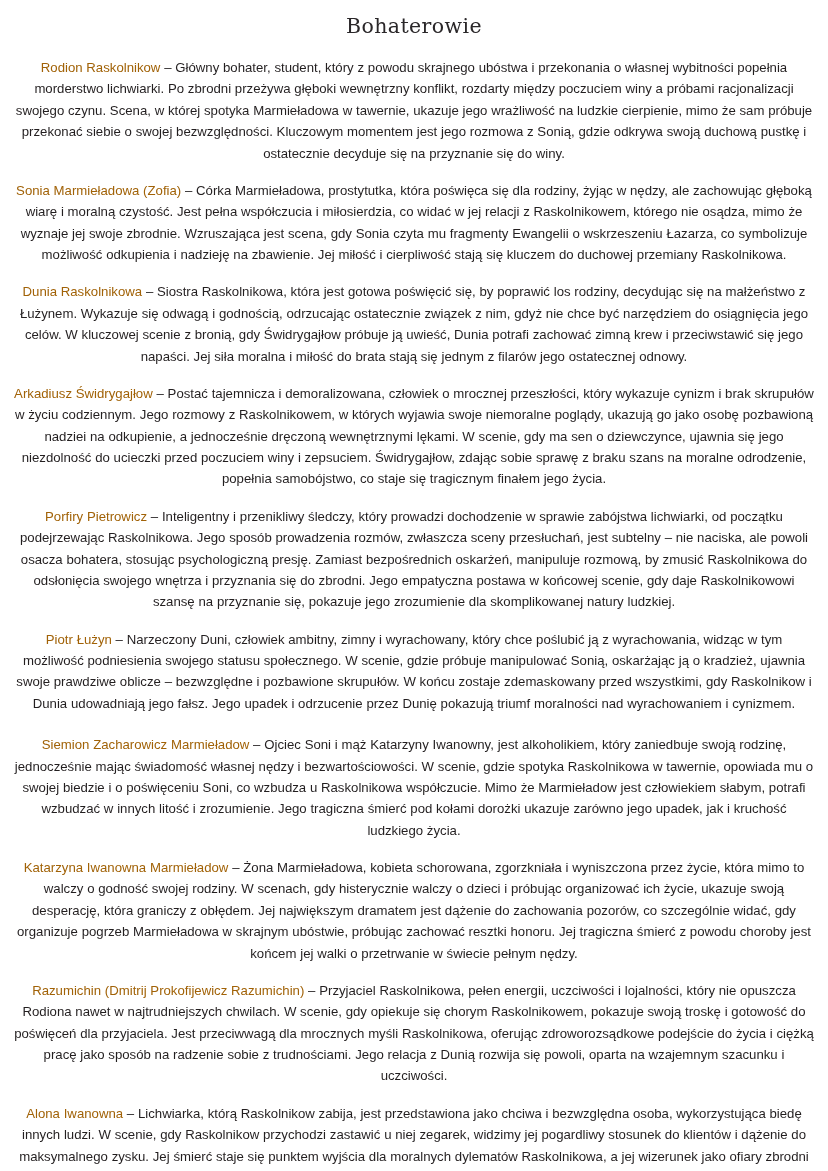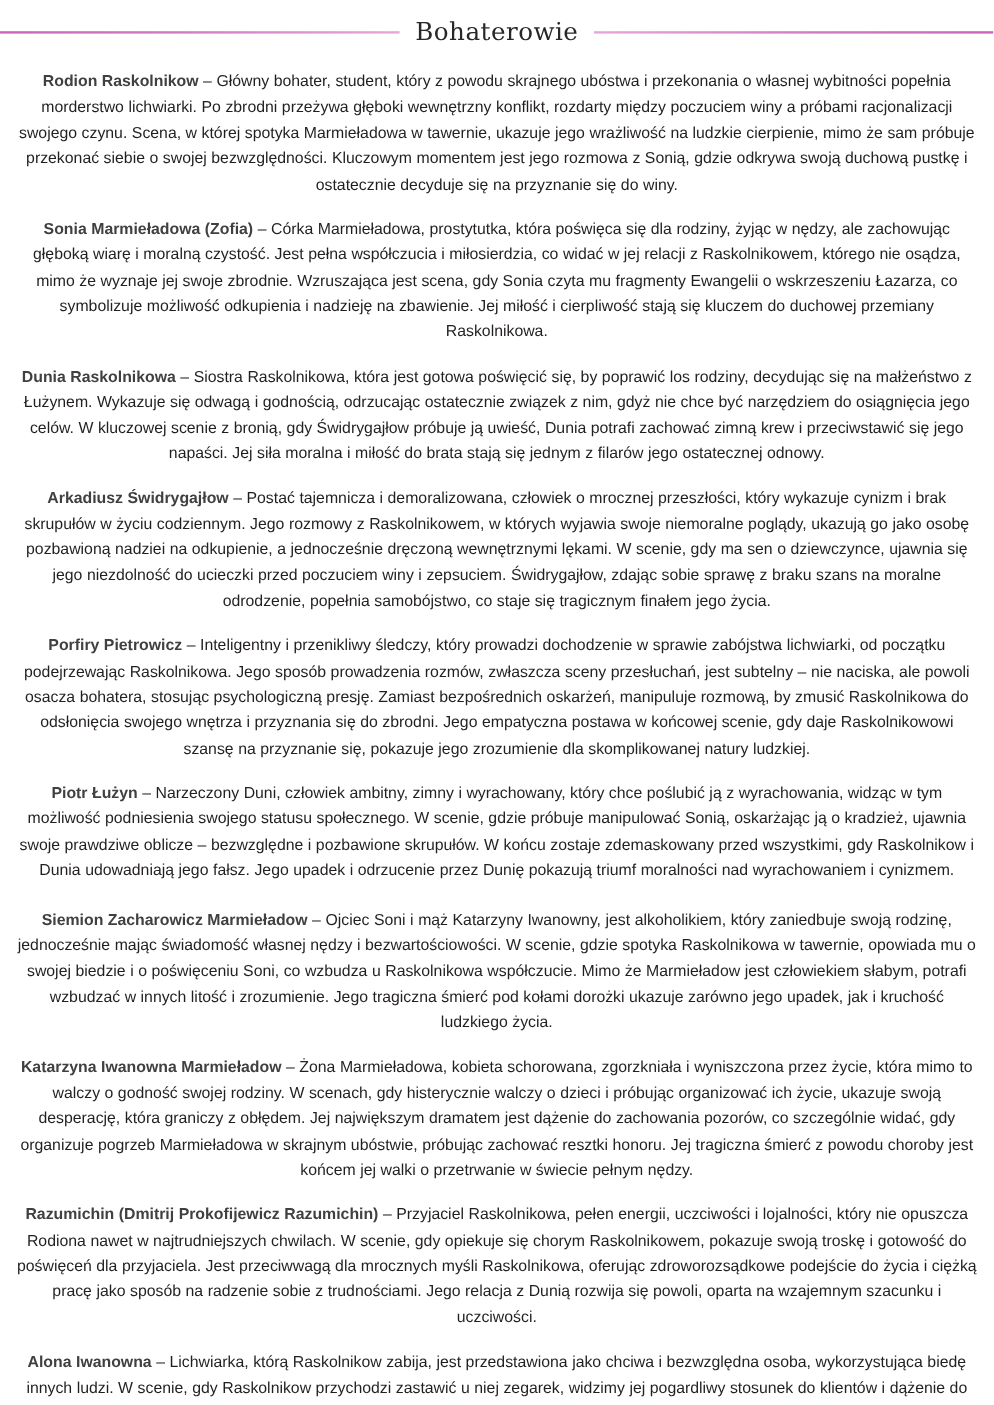--- a/index.html
+++ b/index.html
@@ -30,20 +30,21 @@
   .doc-header {
     display: flex;
     align-items: center;
     justify-content: center;
     width: 100%;
     box-sizing: border-box;
     padding: 0;
     margin: 0;
     height: 52px;
     position: relative;
+    flex-direction: column;
   }
   .rule {
     flex: 1 1 auto;
     height: 2px;
     border: 0;
     margin: 0;
     align-self: center;
     position: relative;
     top: 1px;
   }
@@ -79,22 +80,22 @@
     text-indent: 0;
     word-spacing: 0.1px;
   }
   .entry.first {
     margin-top: 5px;
   }
   .entry.gap-before {
     margin-top: 20px;
   }
   .entry .name {
-    font-weight: bold;
-    color: #404040;
+    font-weight: normal;
+    color: #a16207;
   }
   .entry .dash {
     color: #231f20;
   }
 </style>
 </head>
 <body>
 
 <div class="page">
 

